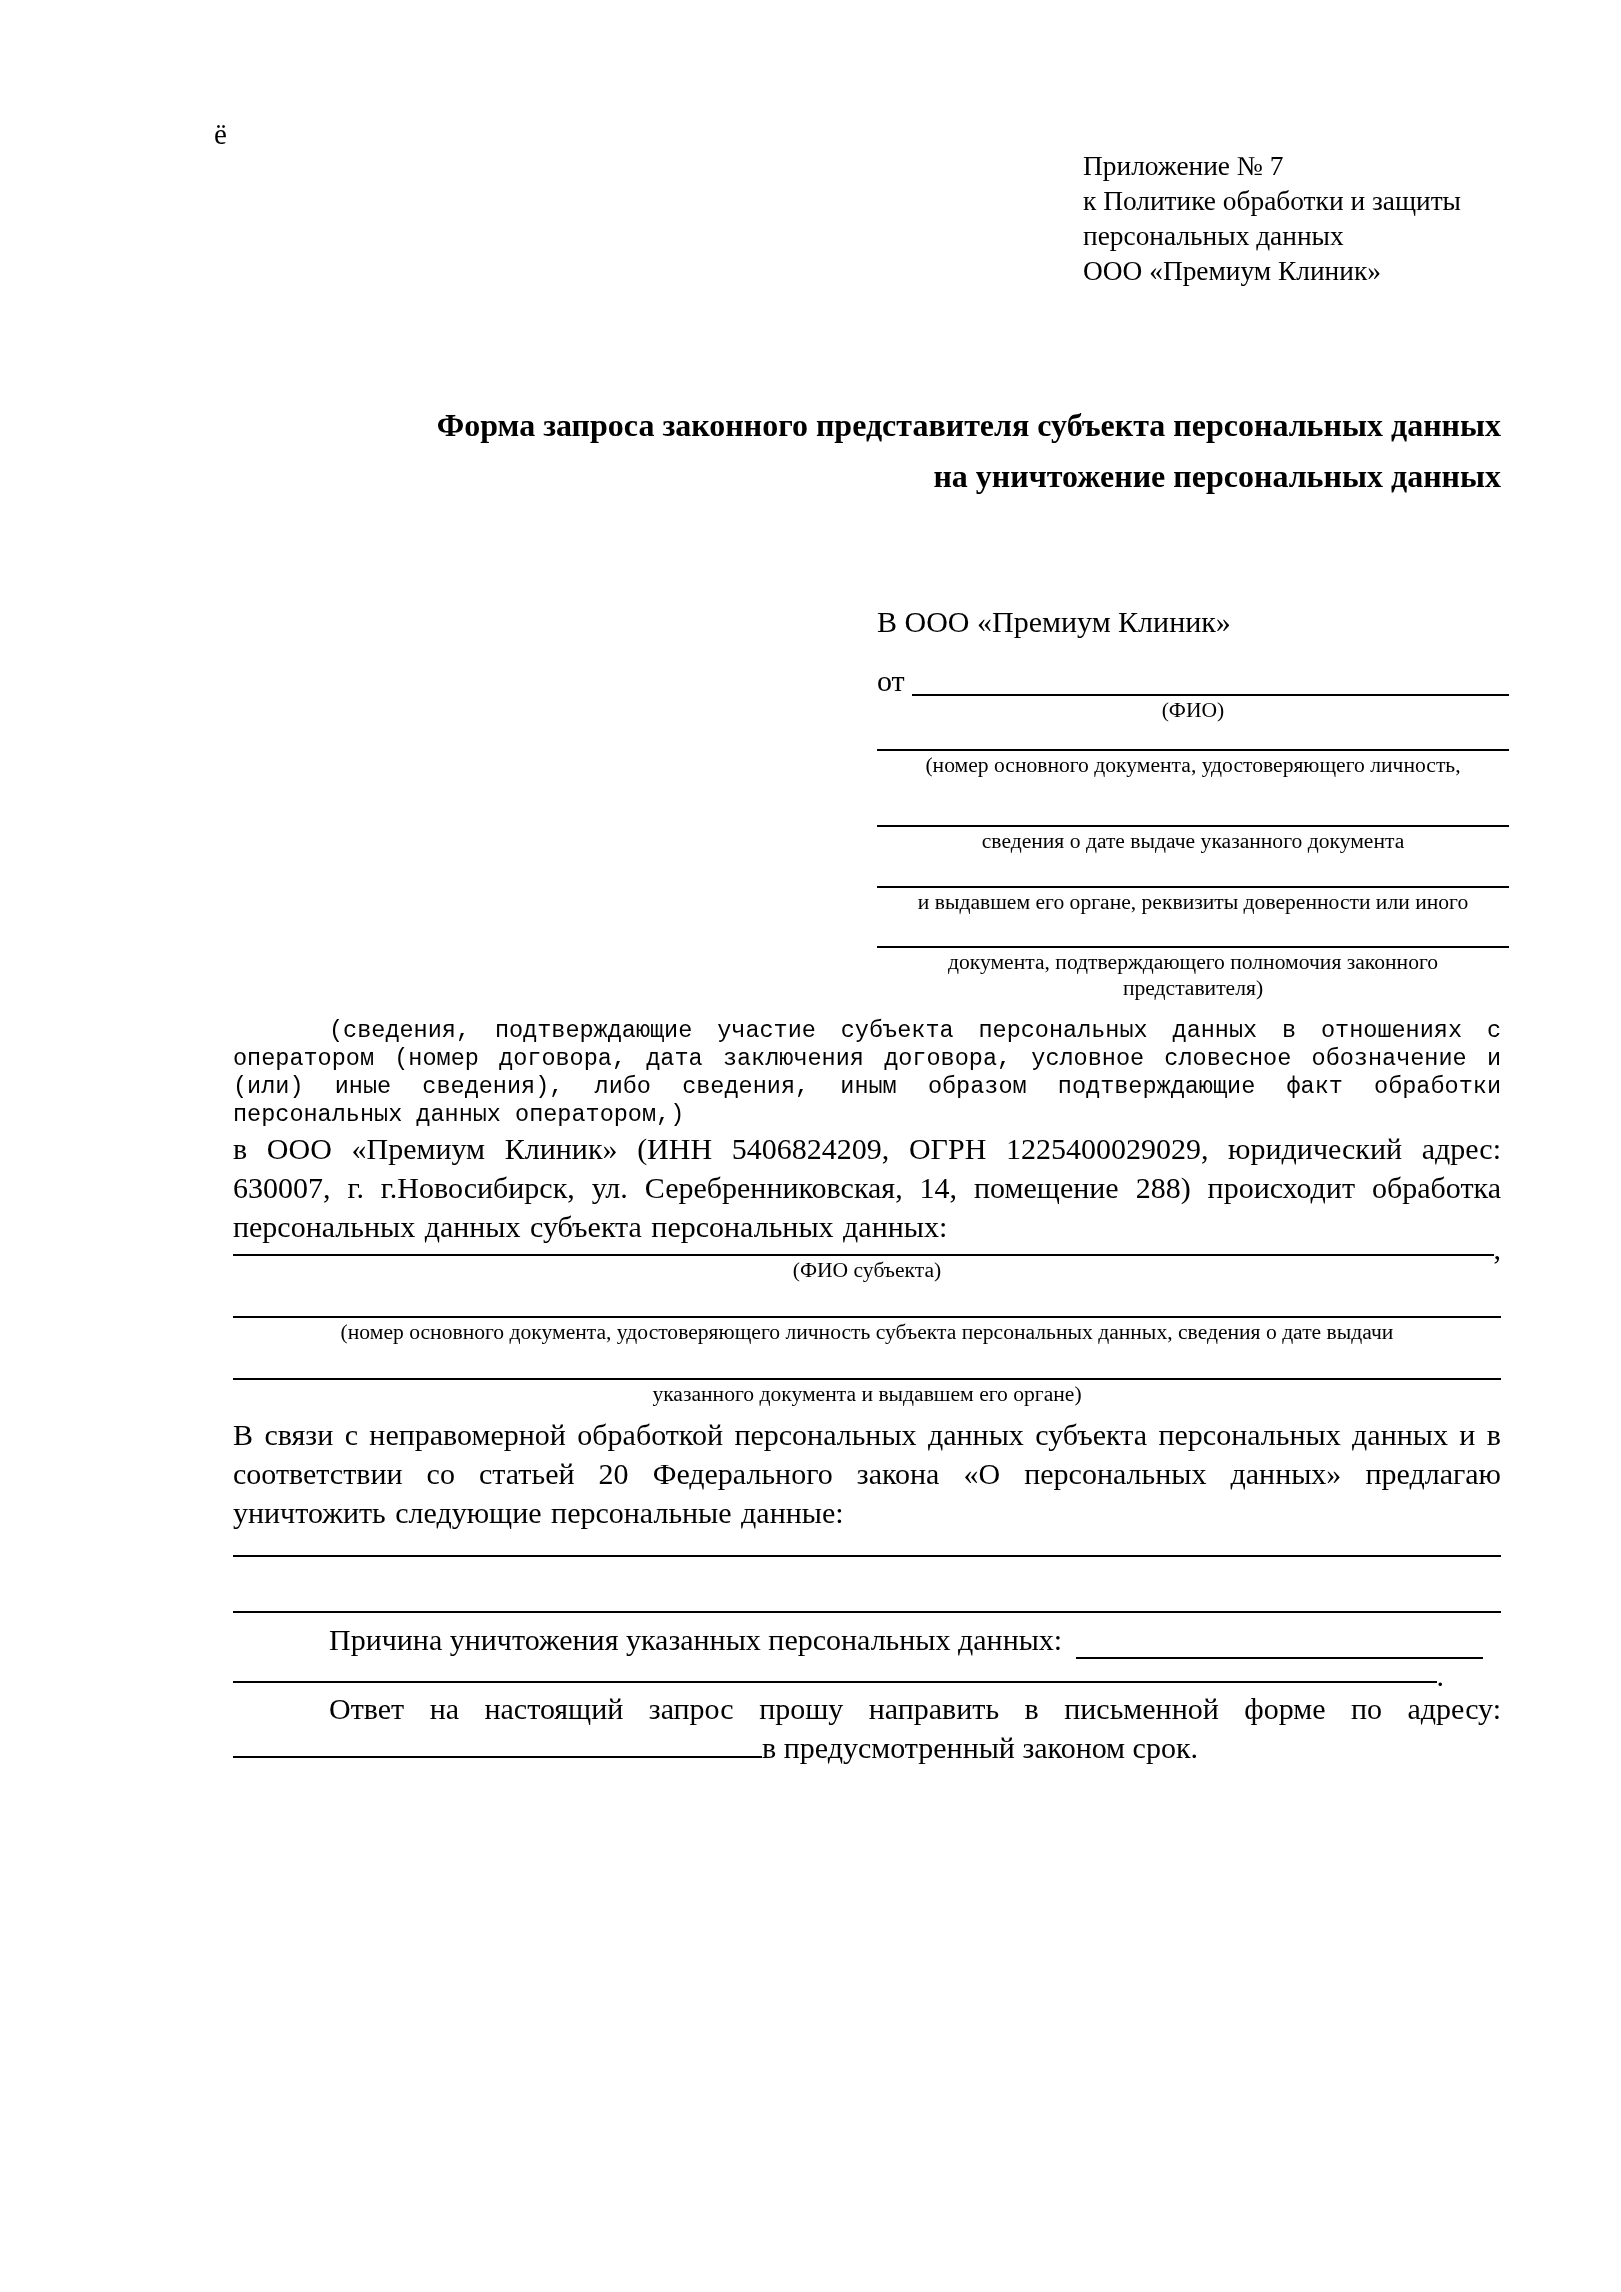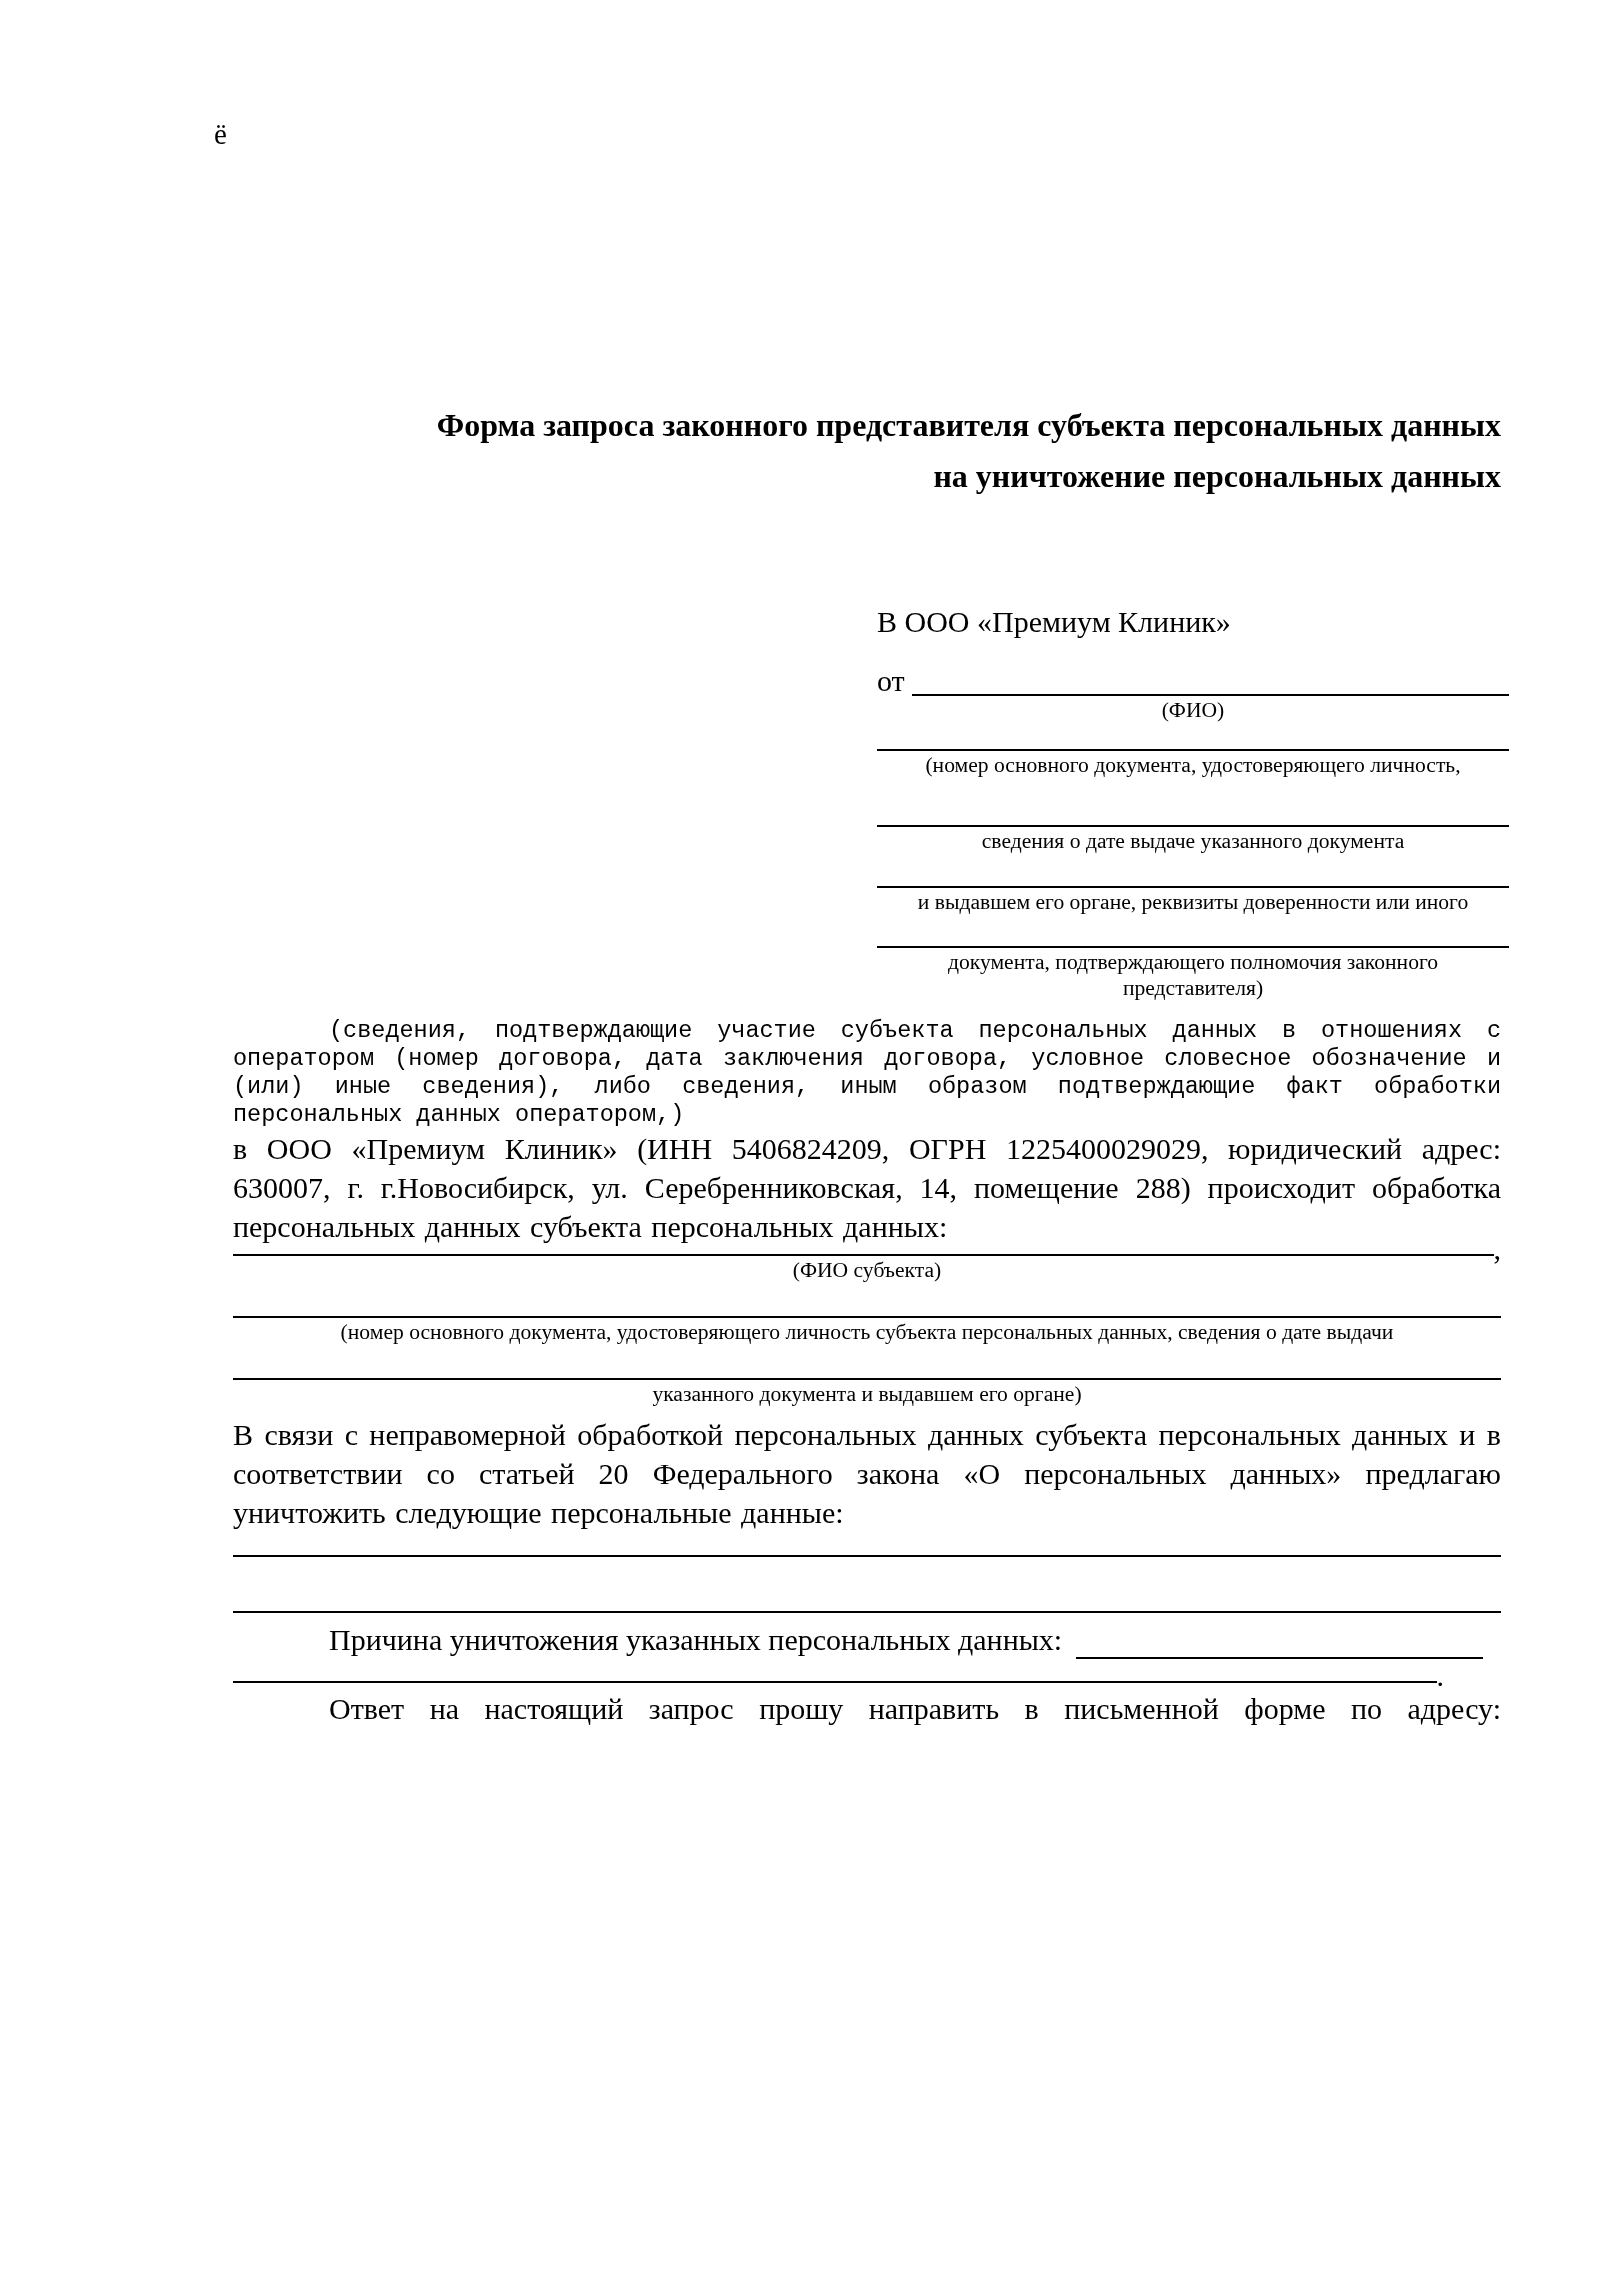--- a/index.html
+++ b/index.html
@@ -97,20 +97,26 @@
   }
   .sig-group { white-space: nowrap; }
 </style>
 </head>
 <body>
 
 <div class="page">
 
   <div class="abs stray" style="left:214px; top:118px;">ё</div>
 
+  <div class="abs appendix">
+    <div>Приложение № 7</div>
+    <div>к Политике обработки и защиты</div>
+    <div>персональных данных</div>
+    <div>ООО «Премиум Клиник»</div>
+  </div>
 
   <div class="abs doc-title">
     <div>Форма запроса законного представителя субъекта персональных данных</div>
     <div>на уничтожение персональных данных</div>
   </div>
 
   <div class="abs addressee">
     <div>В ООО «Премиум Клиник»</div>
     <div class="from-row">
       <span class="from-label">от </span>
@@ -156,18 +162,21 @@
       <span class="fill"></span>
     </div>
 
     <div class="u-row2">
       <span class="fill"></span>
       <span class="tail">.</span>
     </div>
 
     <div class="answer-first">Ответ на настоящий запрос прошу направить в письменной форме по адресу:</div>
 
+    <div class="answer-second">
+      <span class="inline-blank" style="width:529px"></span><span>в предусмотренный законом срок.</span>
+    </div>
 
   </div>
 
 
 </div>
 
 
 </body></html>

